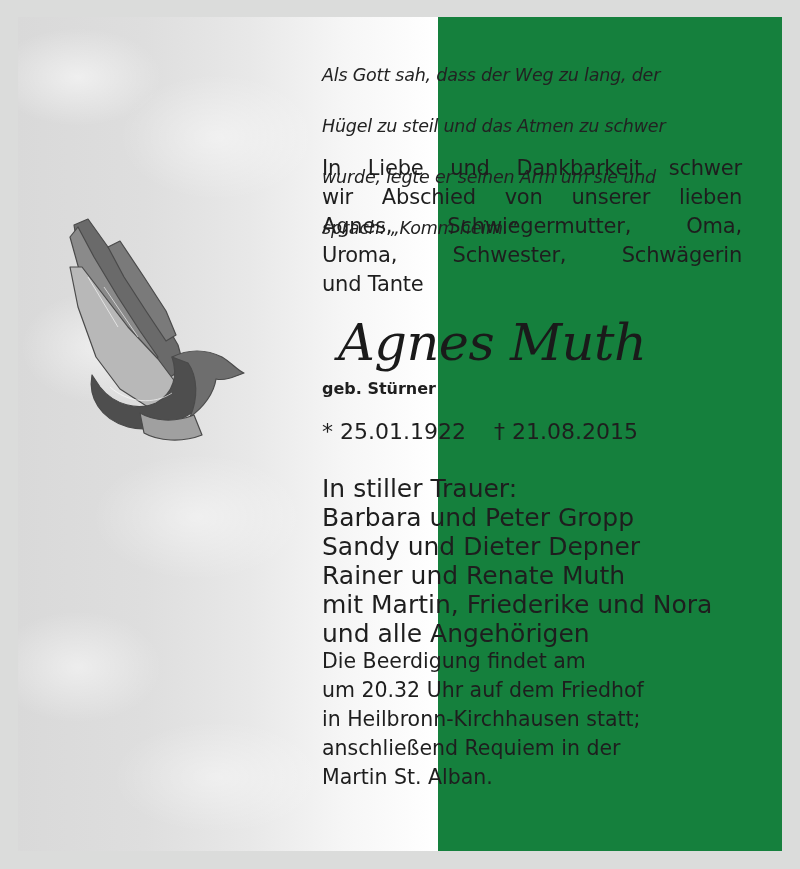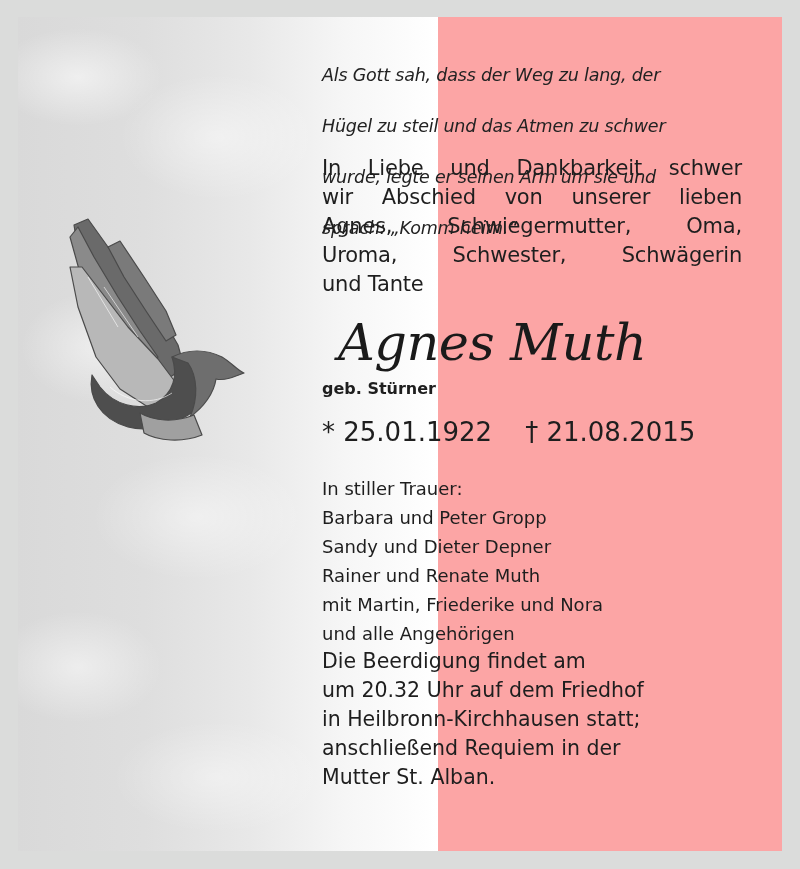--- a/index.html
+++ b/index.html
@@ -8,21 +8,21 @@
     background: #dbdcdb;
     position: relative;
     overflow: hidden;
     font-family: "DejaVu Sans", sans-serif;
     color: #1e1e1e;
   }
   .card {
     position: absolute;
     left: 18px; top: 17px;
     width: 764px; height: 834px;
-    background: #fca5a5;
+    background: #15803d;
     overflow: hidden;
   }
   .clouds {
     position: absolute; left: 0; top: 0;
     width: 420px; height: 834px;
     background:
       radial-gradient(ellipse 120px 70px at 60px 60px, rgba(255,255,255,0.55), rgba(255,255,255,0) 70%),
       radial-gradient(ellipse 140px 90px at 200px 120px, rgba(255,255,255,0.45), rgba(255,255,255,0) 70%),
       radial-gradient(ellipse 110px 80px at 80px 330px, rgba(255,255,255,0.5), rgba(255,255,255,0) 70%),
       radial-gradient(ellipse 150px 90px at 180px 500px, rgba(255,255,255,0.45), rgba(255,255,255,0) 70%),
@@ -69,26 +69,26 @@
     color: #1a1a1a;
     letter-spacing: -0.5px;
     margin-left: 20px;
   }
   .born {
     position: absolute; top: 358px; left: 0;
     font-size: 16px; line-height: 28px; font-weight: bold;
   }
   .dates {
     position: absolute; top: 401px; left: 0;
-    font-size: 26px; line-height: 28px;
+    font-size: 22px; line-height: 28px;
     white-space: pre;
   }
   .mourners {
     position: absolute; top: 457px; left: 0;
-    font-size: 18px; line-height: 29px;
+    font-size: 25px; line-height: 29px;
   }
   .mourners div, .funeral div { white-space: nowrap; }
   .funeral {
     position: absolute; top: 630px; left: 0;
     font-size: 20.5px; line-height: 29px;
   }
 </style>
 </head>
 <body>
 
@@ -142,16 +142,16 @@
       <div>Rainer und Renate Muth</div>
       <div>mit Martin, Friederike und Nora</div>
       <div>und alle Angehörigen</div>
     </div>
 
     <div class="funeral">
       <div>Die Beerdigung findet am</div>
       <div>um 20.32 Uhr auf dem Friedhof</div>
       <div>in Heilbronn-Kirchhausen statt;</div>
       <div>anschließend Requiem in der</div>
-      <div>Mutter St. Alban.</div>
+      <div>Martin St. Alban.</div>
     </div>
   </div>
 </div>
 
 </body></html>

